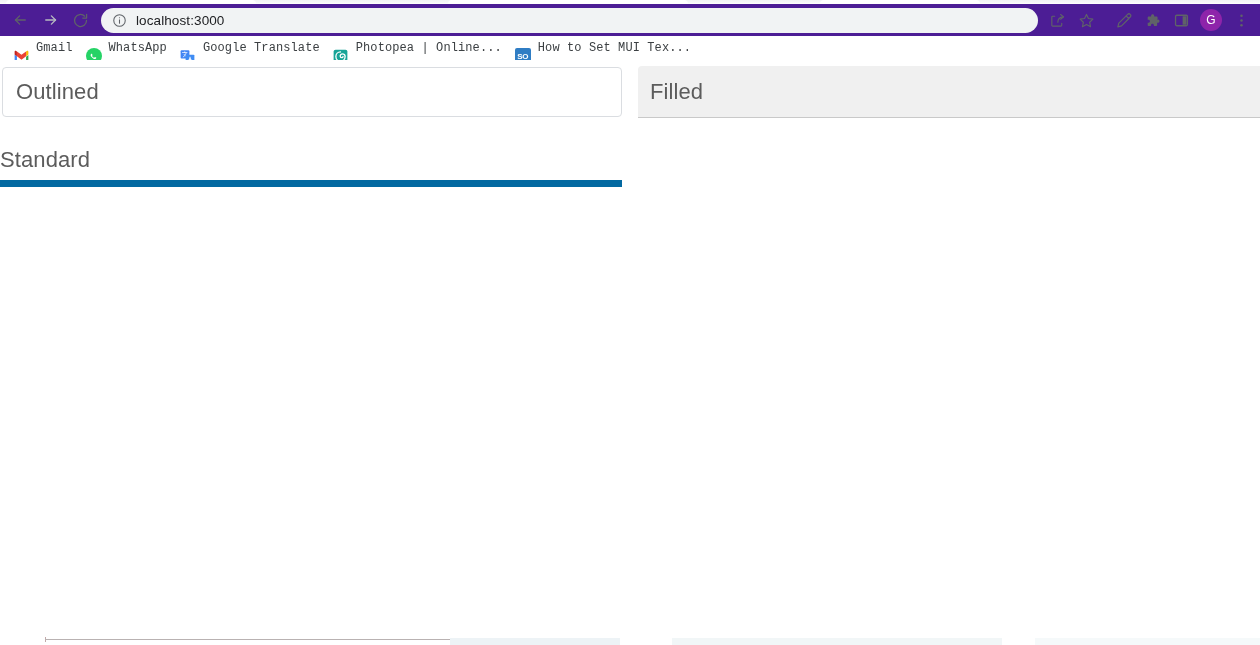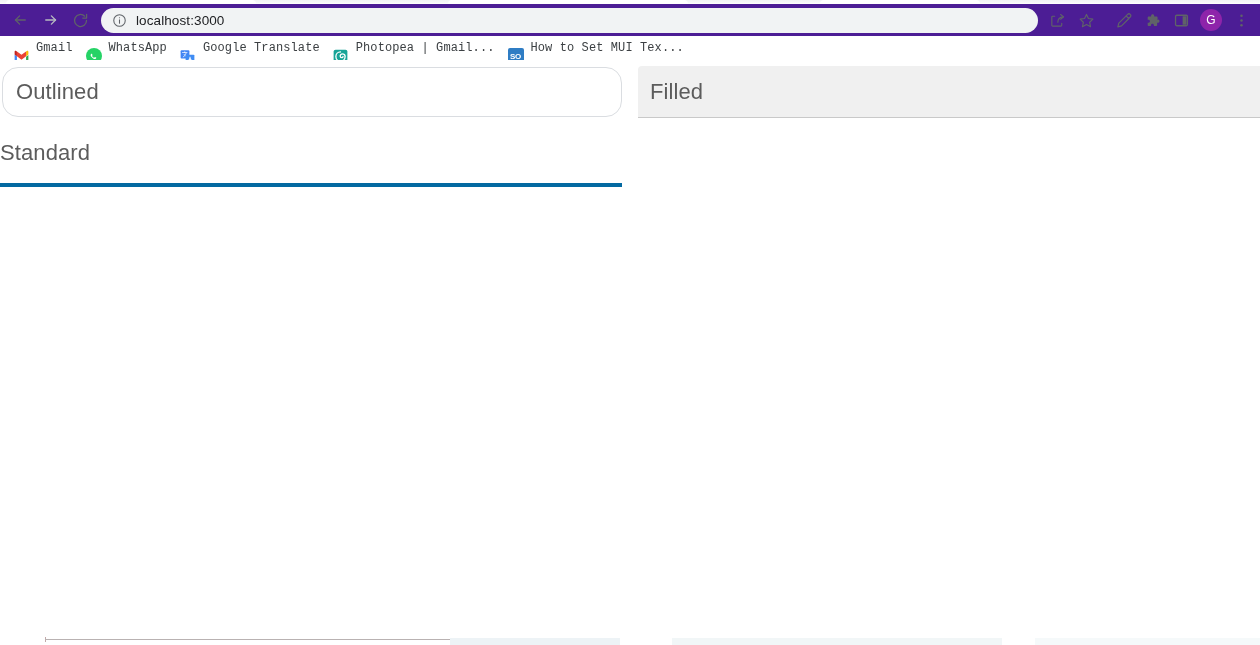--- a/index.html
+++ b/index.html
@@ -180,21 +180,21 @@
   }
 
   
   #field-outlined {
     position: absolute;
     left: 2px;
     top: 7px;
     width: 620px;
     height: 50px;
     border: 1px solid #dadde1;
-    border-radius: 16px;
+    border-radius: 4px;
     box-sizing: border-box;
     display: flex;
     align-items: center;
     padding: 0 13px;
     background: #ffffff;
   }
   #field-outlined .field-text {
     font-size: 22px;
     color: #5c5c5c;
     font-weight: 300;
@@ -224,23 +224,24 @@
     text-align: right;
   }
 
   
   #field-standard {
     position: absolute;
     left: 0px;
     top: 80px;
     width: 622px;
     height: 47px;
-    border-bottom: 4px solid #0369a1;
+    border-bottom: 7px solid #0369a1;
     box-sizing: border-box;
     display: flex;
+    align-items: center;
     padding: 0 0 0 0;
     background: transparent;
   }
   #field-standard .field-text {
     font-size: 22px;
     color: #5c5c5c;
     font-weight: 300;
     letter-spacing: 0.1px;
   }
 
@@ -426,21 +427,21 @@
       <span class="bm-label">Google Translate</span>
     </div>
 
     <div class="bookmark">
       <span class="bm-favicon fav-photopea">
         <svg width="15" height="15" viewBox="0 0 24 24">
           <rect x="1" y="1" width="22" height="22" rx="3" fill="#18a497"></rect>
           <path d="M12 4.6a7.4 7.4 0 1 0 7.4 7.4c0-2.6-2.1-4.3-4.3-4.3-2 0-3.6 1.5-3.6 3.4 0 1.5 1.1 2.6 2.5 2.6 1.1 0 2-.8 2-1.9" fill="none" stroke="#ffffff" stroke-width="2.1" stroke-linecap="round"></path>
         </svg>
       </span>
-      <span class="bm-label">Photopea | Gmail...</span>
+      <span class="bm-label">Photopea | Online...</span>
     </div>
 
     <div class="bookmark">
       <span class="bm-favicon fav-so">SO</span>
       <span class="bm-label">How to Set MUI Tex...</span>
     </div>
 
   </div>
 </div>
 

